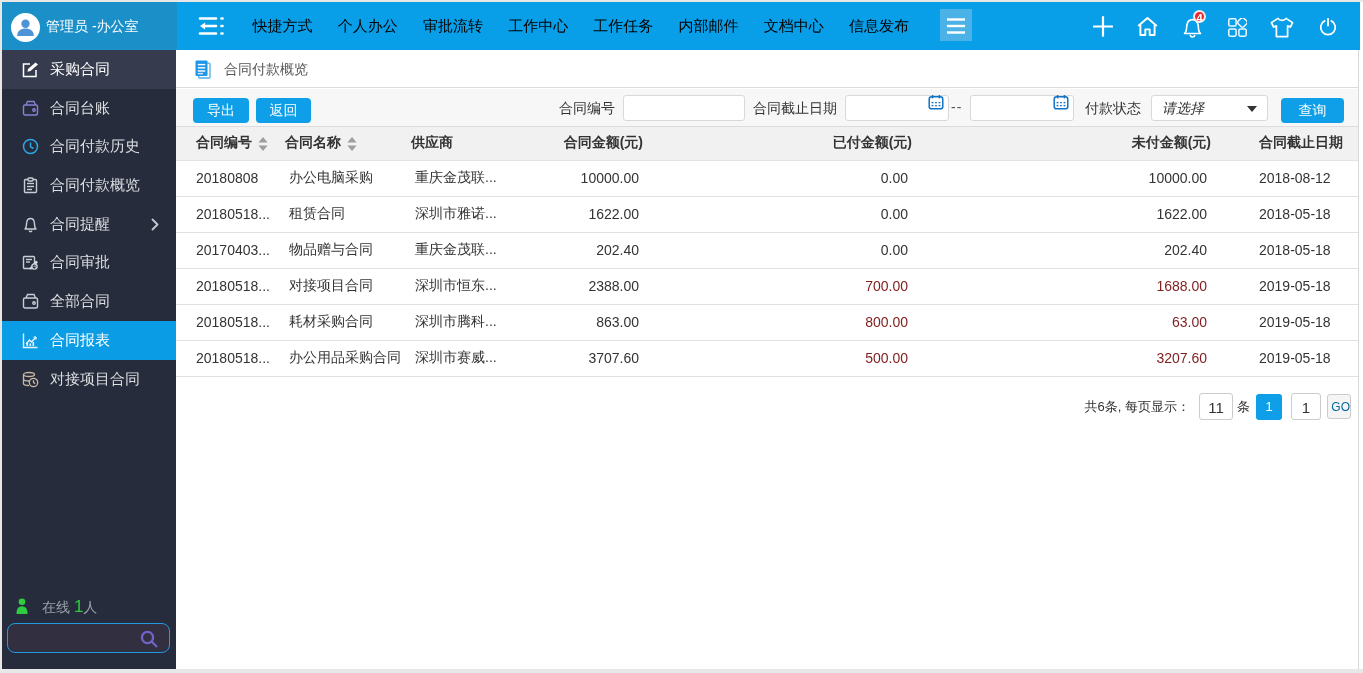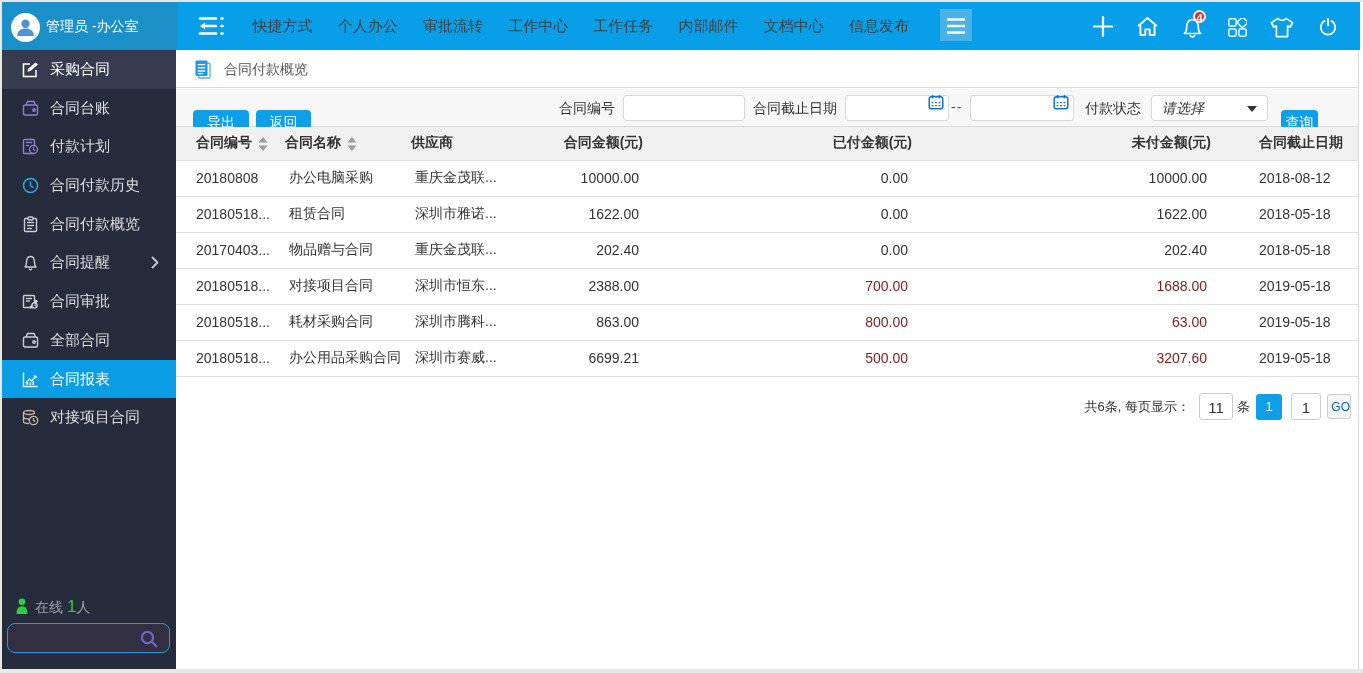--- a/index.html
+++ b/index.html
@@ -10,59 +10,59 @@
 .rightline { position:absolute; left:1358px; top:50px; width:1px; height:619px; background:#d9d9d9; }
 
 
 .topbar { position:absolute; left:2px; top:2px; width:1358px; height:48px; background:#099fe8; }
 .userblk { position:absolute; left:0; top:0; width:175px; height:48px; background:#1b90c8; }
 .avatar { position:absolute; left:9px; top:11px; width:29px; height:29px; background:#fff; border-radius:50%; }
 .avatar svg { position:absolute; left:4px; top:4px; }
 .username { position:absolute; left:44px; top:0; height:48px; line-height:48px; color:#ffffff; font-size:14px; }
 .collapse-ic { position:absolute; left:196px; top:14px; }
 .navmenu { position:absolute; left:238px; top:0; height:48px; }
-.navmenu a { float:left; height:48px; line-height:48px; color:#404040; font-size:15px; text-decoration:none; padding:0 12px; margin:0 0.6px; }
+.navmenu a { float:left; height:48px; line-height:48px; color:#000000; font-size:15px; text-decoration:none; padding:0 12px; margin:0 0.6px; }
 .hambox { position:absolute; left:938px; top:7px; width:32px; height:32px; background:#4bb2e8; }
 .hambox svg { position:absolute; left:7px; top:9px; }
 .tico { position:absolute; top:12px; }
 .badge { position:absolute; left:1191px; top:8px; width:13px; height:13px; background:#e8262d; border:2px solid #fbeae8; border-radius:50%; color:#fff; font-size:11px; font-weight:bold; text-align:center; line-height:13.5px; }
 
 
 .sidebar { position:absolute; left:2px; top:50px; width:174px; height:619px; background:#262c3b; }
 .sitem { position:relative; height:38.7px; line-height:38.7px; color:#dcdee2; font-size:15px; }
 .sitem .sic { position:absolute; left:20px; top:11px; width:17px; height:17px; }
 .sitem .stxt { position:absolute; left:48px; top:0; }
 .sitem.head { background:#363c4e; color:#fff; }
 .sitem.active { background:#0a9de6; color:#fff; }
 .sitem .arr { position:absolute; right:17px; top:13px; }
 .online { position:absolute; left:0; top:542px; width:174px; height:30px; color:#9aa0ab; font-size:14px; line-height:30px; }
 .online .oic { position:absolute; left:12px; top:6px; }
-.online .otxt { position:absolute; left:33px; }
+.online .otxt { position:absolute; left:40px; }
 .online .num { color:#2ecc40; font-size:17px; }
 .ssearch { position:absolute; left:5px; top:573px; width:163px; height:30px; border:1.5px solid #2398de; border-radius:8px; background:#322f40; }
 .ssearch svg { position:absolute; right:11px; top:6px; }
 
 
 .content { position:absolute; left:176px; top:50px; width:1182px; height:619px; background:#fff; }
 .titlebar { position:absolute; left:0; top:0; width:1182px; height:38px; border-bottom:1px solid #dcdcdc; background:#fff; }
 .titlebar .dicon { position:absolute; left:19px; top:10px; }
 .titlebar .ttxt { position:absolute; left:48px; top:0; line-height:38px; font-size:14px; color:#555; }
 .filterbar { position:absolute; left:0; top:39px; width:1182px; height:38px; background:#f7f7f7; border-bottom:1px solid #dcdcdc; }
-.btn { position:absolute; top:21px; height:25px; background:#0e9fe8; color:#fff; font-size:14px; border:none; border-radius:4px; text-align:center; line-height:25px; }
+.btn { position:absolute; top:9px; height:25px; background:#0e9fe8; color:#fff; font-size:14px; border:none; border-radius:4px; text-align:center; line-height:25px; }
 .btn.export { left:17px; width:56px; }
 .btn.back { left:80px; width:55px; }
 .flabel { position:absolute; top:0; line-height:38px; font-size:14px; color:#333; }
 .finput { position:absolute; top:6px; height:26px; background:#fff; border:1px solid #d9d9d9; border-radius:3px;font-style:italic; }
 .l-bh { left:383px; } .i-bh { left:447px; width:122px; }
 .l-rq { left:577px; } .i-rq1 { left:669px; width:104px; } .i-rq2 { left:794px; width:104px; }
 .dash { position:absolute; left:775px; top:0; line-height:37px; color:#555; font-size:14px; letter-spacing:1px; }
 .l-zt { left:909px; } .i-zt { left:975px; width:117px; }
 .i-zt .ph { position:absolute; left:10px; top:0; line-height:24px; font-size:14px; color:#333; }
 .i-zt .tri { position:absolute; right:10px; top:10px; width:0; height:0; border-left:5px solid transparent; border-right:5px solid transparent; border-top:6px solid #333; }
-.btn.query { left:1105px; width:37px; }
+.btn.query { left:1105px; width:63px; }
 .calic { position:absolute; top:5px; }
 
 
 table.grid { position:absolute; left:0; top:77px; width:1182px; border-collapse:collapse; table-layout:fixed; font-size:14px; color:#333; }
 table.grid col.c1{width:109px;} table.grid col.c2{width:126px;} table.grid col.c3{width:152px;}
 table.grid col.c4{width:80px;} table.grid col.c5{width:269px;} table.grid col.c6{width:299px;} table.grid col.c7{width:147px;}
 table.grid th { height:33px; background:#f1f1f1; font-weight:bold; text-align:left; padding:0; border-bottom:1px solid #e2e2e2; }
 table.grid td { height:36px; border-bottom:1px solid #e0e0e0; padding:4px; white-space:nowrap; overflow:hidden; }
 table.grid .pl { padding-left:20px; }
 table.grid .r { text-align:right; }
@@ -172,32 +172,20 @@
   </div>
   <div class="sitem">
     <svg class="sic" viewBox="0 0 17 17">
         <g fill="none" stroke="#8b7fd6" stroke-width="1.4">
           <rect x="1.5" y="5" width="14" height="10" rx="1.5"></rect>
           <path d="M4 5 L5.5 1.5 H12 L13.5 5"></path>
           <circle cx="12" cy="10" r="1.2"></circle>
         </g>
       </svg>
     <span class="stxt">合同台账</span>
-  </div>
-  <div class="sitem">
-    <svg class="sic" viewBox="0 0 17 17">
-        <g fill="none" stroke="#8b7fd6" stroke-width="1.4">
-          <rect x="1.5" y="1.5" width="11" height="14" rx="1"></rect>
-          <line x1="4" y1="4.5" x2="10" y2="4.5"></line>
-          <line x1="4" y1="7.5" x2="7" y2="7.5"></line>
-          <circle cx="11.5" cy="11.5" r="4" fill="#262c3b"></circle>
-          <path d="M11.5 9.5 V11.5 L13 12.5"></path>
-        </g>
-      </svg>
-    <span class="stxt">付款计划</span>
   </div>
   <div class="sitem">
     <svg class="sic" viewBox="0 0 17 17">
         <g fill="none" stroke="#2aa7e8" stroke-width="1.5">
           <circle cx="8.5" cy="8.5" r="7"></circle>
           <path d="M8.5 4.5 V8.8 L11.5 10.5"></path>
         </g>
       </svg>
     <span class="stxt">合同付款历史</span>
   </div>
@@ -417,21 +405,21 @@
           <td>深圳市腾科...</td>
           <td class="r">863.00</td>
           <td class="r blue">800.00</td>
           <td class="r blue">63.00</td>
           <td class="datec">2019-05-18</td>
         </tr>
     <tr>
           <td class="pl">20180518...</td>
           <td>办公用品采购合同</td>
           <td>深圳市赛威...</td>
-          <td class="r">6699.21</td>
+          <td class="r">3707.60</td>
           <td class="r blue">500.00</td>
           <td class="r blue">3207.60</td>
           <td class="datec">2019-05-18</td>
         </tr>
   </tbody>
     </table>
 
   <div class="pager">
     <span class="ptxt">共6条, 每页显示：</span>
     <span class="pin1">11</span>

